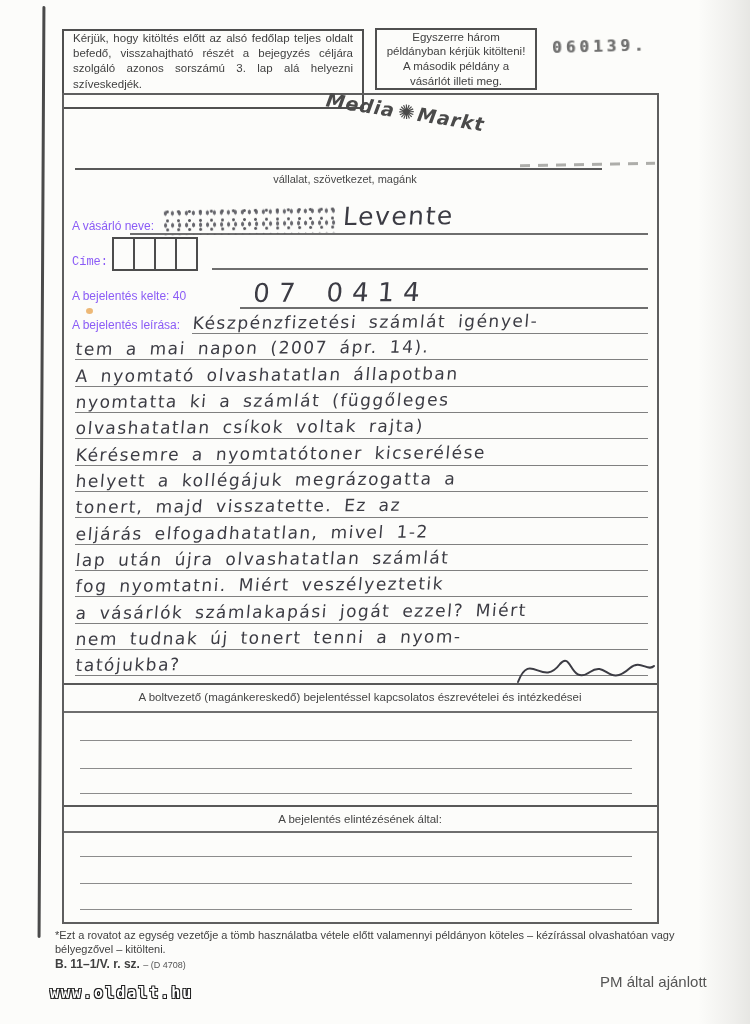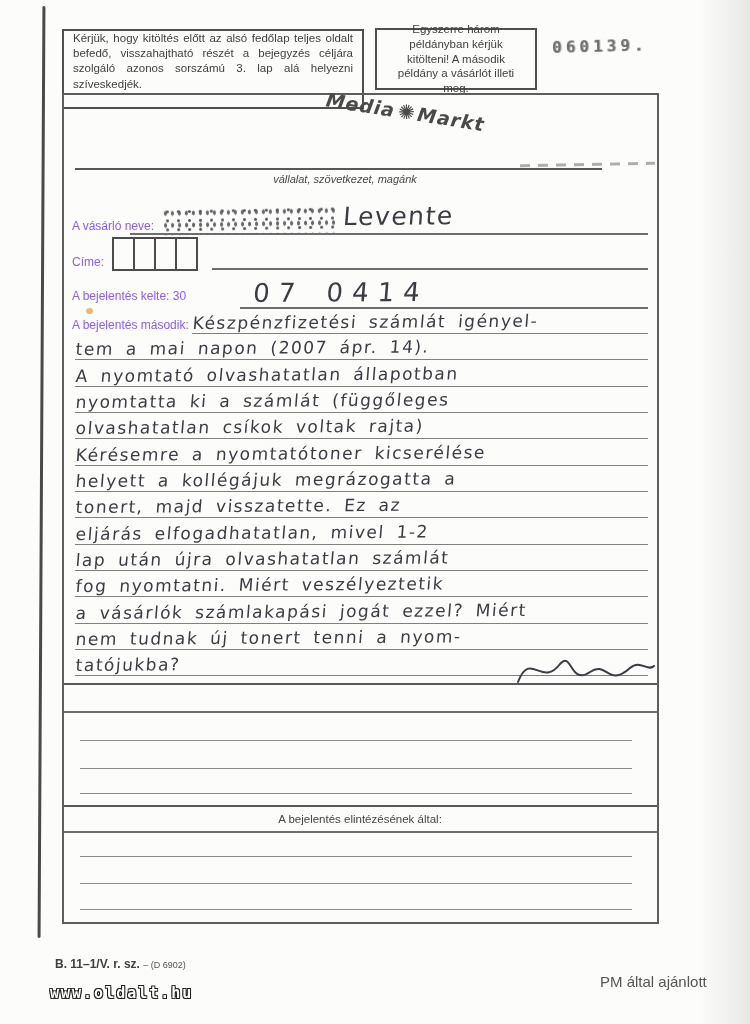--- a/index.html
+++ b/index.html
@@ -8,33 +8,33 @@
   .abs{position:absolute;}
 
   
   #page-fold-line{left:40px;top:6px;width:3px;height:932px;background:#4a4a4a;border-radius:2px;transform:rotate(.3deg);}
   #right-edge-shade{right:0;top:0;width:52px;height:1024px;background:linear-gradient(90deg,rgba(0,0,0,0) 0%,rgba(120,118,110,.10) 70%,rgba(120,118,110,.16) 100%);}
   #scan-artifact-dot{left:86px;top:308px;width:7px;height:6px;border-radius:50%;background:#e8a24a;opacity:.75;}
 
   
   .notice-box{box-sizing:border-box;border:2px solid #4f4f4f;color:#3f3f3f;background:transparent;}
   #notice-left-box{left:62px;top:29px;width:302px;height:80px;padding:0 9px;font-size:11.5px;line-height:1.32;text-align:justify;}
-  #notice-right-box{left:375px;top:28px;width:162px;height:62px;display:flex;align-items:center;justify-content:center;text-align:center;font-size:11.5px;line-height:1.28;padding:2px 14px;}
+  #notice-right-box{left:375px;top:28px;width:162px;height:62px;display:flex;align-items:center;justify-content:center;text-align:center;font-size:11.5px;line-height:1.28;padding:2px 6px;}
   #serial-number-stamp{left:552px;top:36px;width:150px;font-family:"DejaVu Sans Mono",monospace;font-weight:bold;font-size:16px;letter-spacing:4px;color:#4e4e4e;opacity:.8;transform:rotate(-1.5deg);text-shadow:1px 0 0 rgba(70,70,70,.5);filter:blur(.4px);}
 
   #main-form-box{box-sizing:border-box;left:62px;top:93px;width:597px;height:831px;border:2px solid #5e5e5e;}
 
   
   #mediamarkt-logo{left:325px;top:104px;width:200px;display:flex;align-items:center;gap:3px;transform:rotate(9deg);color:#4a4a4a;}
   .logo-word{font-family:"DejaVu Sans",sans-serif;font-weight:bold;font-style:italic;font-size:19px;letter-spacing:1px;}
   #mediamarkt-boom-icon{font-size:20px;line-height:1;transform:rotate(-10deg);}
 
   #pencil-smudge{left:520px;top:163px;width:135px;height:3px;background:repeating-linear-gradient(90deg,#9a9a96 0 10px,transparent 10px 18px);transform:rotate(-1deg);opacity:.8;}
   #header-divider-line{left:75px;top:168px;width:527px;height:2px;background:#585858;}
-  #form-subtitle{left:180px;top:173px;width:330px;text-align:center;font-size:11px;color:#474747;font-style:italic;}
+  #form-subtitle{left:180px;top:173px;width:330px;text-align:center;font-size:11px;color:#474747;}
 
   .print-label{font-size:12px;color:#8b5cf6;}
   .rule{background:#6e6e6e;height:1.5px;}
   .thin-rule{background:#8c8c8c;height:1px;}
 
   
   .hand{font-family:"DejaVu Sans",sans-serif;color:#3c3c44;letter-spacing:1.5px;word-spacing:5px;transform:skewX(-5deg) rotate(-.4deg);transform-origin:left bottom;white-space:nowrap;}
   #redacted-name-scribble{left:162px;top:206px;width:175px;height:28px;background-image:radial-gradient(#33333a 1.3px,transparent 1.9px),radial-gradient(#44444c 1.1px,transparent 1.7px);background-size:11px 9px,7px 12px;opacity:.8;transform:rotate(-1deg);}
   #name-value-handwriting{left:342px;top:202px;font-size:25px;}
   #date-value-handwriting{left:252px;top:278px;font-size:26px;letter-spacing:9px;}
@@ -86,34 +86,34 @@
 
   <div class="abs" id="pencil-smudge"></div>
   <div class="abs" id="header-divider-line"></div>
   <div class="abs" id="form-subtitle">vállalat, szövetkezet, magánk</div>
 
   <div class="abs print-label" style="left:72px;top:219px;">A vásárló neve:</div>
   <div class="abs rule" style="left:130px;top:233px;width:518px;"></div>
   <div class="abs" id="redacted-name-scribble"></div>
   <div class="abs hand" id="name-value-handwriting">Levente</div>
 
-  <div class="abs print-label" style="left:72px;top:255px;">Címe:</div>
+  <div class="abs print-label" style="left:72px;top:255px;font-family:Liberation Mono, monospace;">Címe:</div>
   <div class="abs" id="postal-code-boxes">
     <div class="postal-box"></div>
     <div class="postal-box"></div>
     <div class="postal-box"></div>
     <div class="postal-box"></div>
   </div>
   <div class="abs rule" style="left:212px;top:268px;width:436px;"></div>
 
-  <div class="abs print-label" style="left:72px;top:289px;">A bejelentés kelte: 30</div>
+  <div class="abs print-label" style="left:72px;top:289px;">A bejelentés kelte: 40</div>
   <div class="abs rule" style="left:240px;top:307px;width:408px;"></div>
   <div class="abs hand" id="date-value-handwriting">07 0414</div>
 
-  <div class="abs print-label" style="left:72px;top:318px;">A bejelentés második:</div>
+  <div class="abs print-label" style="left:72px;top:318px;">A bejelentés leírása:</div>
   <div class="abs" id="scan-artifact-dot"></div>
 
   <div class="abs hw-row first" style="top:308px;">
       <span class="hand">Készpénzfizetési számlát igényel-</span>
     </div>
   <div class="abs hw-row" style="top:334px;">
       <span class="hand">tem a mai napon (2007 ápr. 14).</span>
     </div>
   <div class="abs hw-row" style="top:361px;">
       <span class="hand">A nyomtató olvashatatlan állapotban</span>
@@ -150,32 +150,34 @@
     </div>
   <div class="abs hw-row" style="top:650px;">
       <span class="hand">tatójukba?</span>
     </div>
 
   <svg class="abs" id="signature-scribble" viewBox="0 0 145 52">
     <path d="M6 40 C 18 8, 30 46, 48 22 C 60 8, 58 44, 78 30 C 95 18, 96 46, 118 26 C 128 17, 136 30, 142 24" fill="none" stroke="#3c3c44" stroke-width="2" stroke-linecap="round"></path>
   </svg>
 
   <div class="abs heavy" style="left:64px;top:683px;width:593px;"></div>
+  <div class="abs section-title" style="left:70px;top:691px;width:580px;">A boltvezető (magánkereskedő) bejelentéssel kapcsolatos észrevételei és intézkedései</div>
   <div class="abs rule" style="left:64px;top:711px;width:593px;"></div>
   <div class="abs thin-rule" style="left:80px;top:740px;width:552px;"></div>
   <div class="abs thin-rule" style="left:80px;top:768px;width:552px;"></div>
   <div class="abs thin-rule" style="left:80px;top:793px;width:552px;"></div>
 
   <div class="abs heavy" style="left:64px;top:805px;width:593px;"></div>
   <div class="abs section-title" style="left:70px;top:813px;width:580px;">A bejelentés elintézésének által:</div>
   <div class="abs rule" style="left:64px;top:831px;width:593px;"></div>
   <div class="abs thin-rule" style="left:80px;top:856px;width:552px;"></div>
   <div class="abs thin-rule" style="left:80px;top:883px;width:552px;"></div>
   <div class="abs thin-rule" style="left:80px;top:909px;width:552px;"></div>
 
+  <div class="abs" id="footer-note">*Ezt a rovatot az egység vezetője a tömb használatba vétele előtt valamennyi példányon köteles  –  kézírással olvashatóan vagy bélyegzővel – kitölteni.</div>
   <div class="abs" id="form-number">
     <span>B. 11–1/V. r. sz.</span>
-    <span id="form-number-code">– (D 6902)</span>
+    <span id="form-number-code">– (D 4708)</span>
   </div>
   <div class="abs" id="pm-recommendation">PM által ajánlott</div>
   <div class="abs" id="watermark">www.oldalt.hu</div>
 
 </div>
 
 </body></html>

